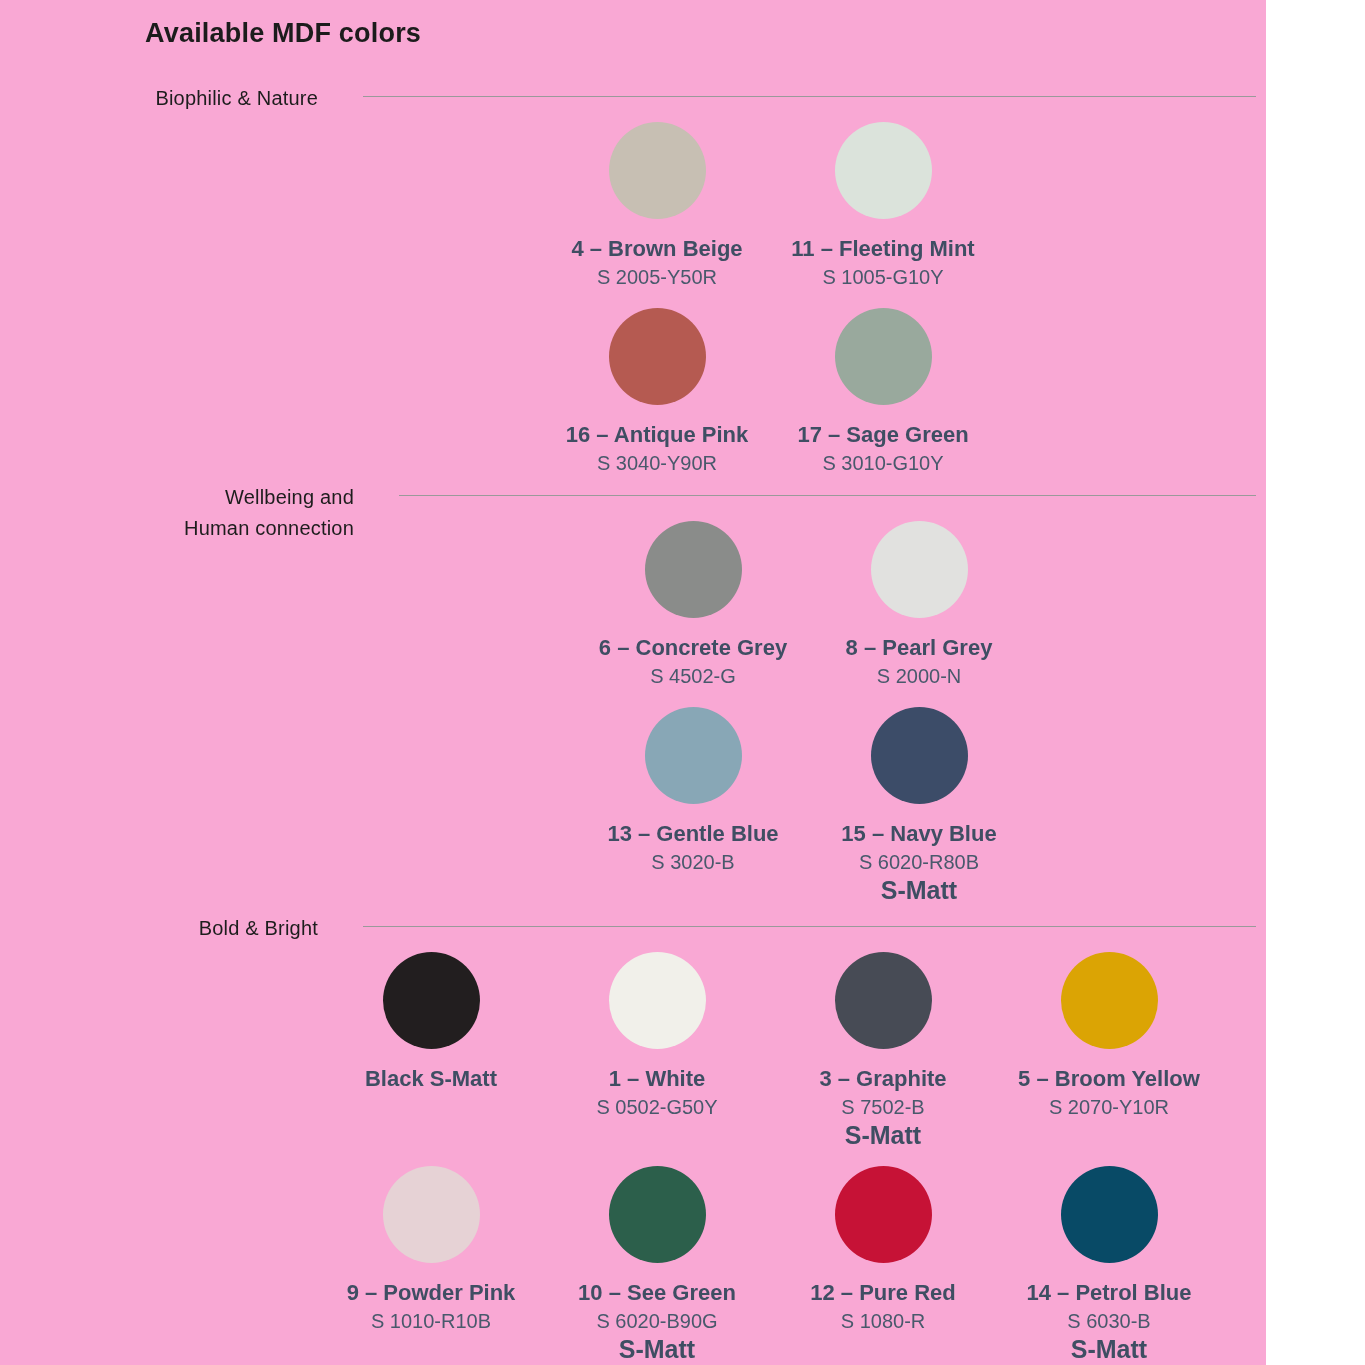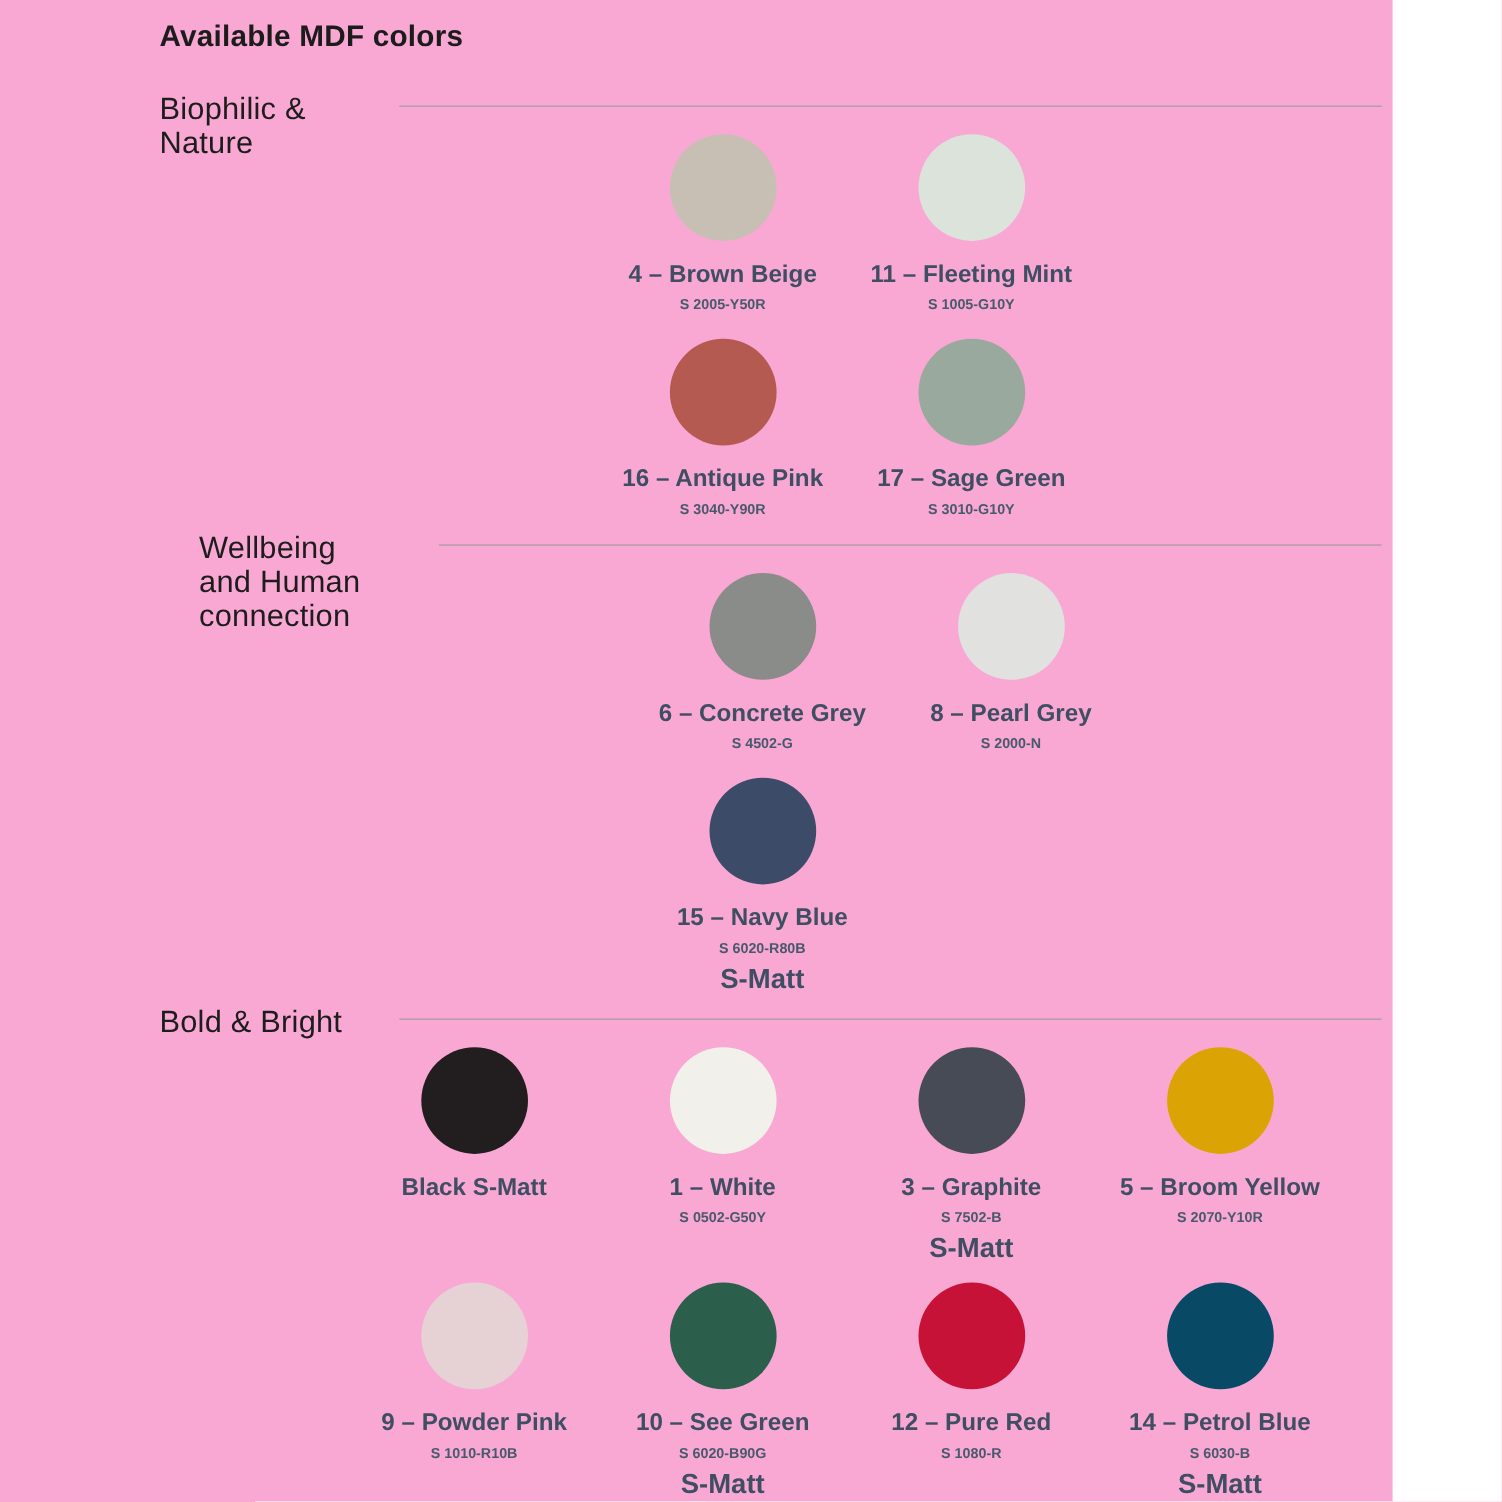--- a/index.html
+++ b/index.html
@@ -7,33 +7,33 @@
   .page{position:relative;width:1266px;height:1365px;background:#f9a8d4;overflow:hidden;}
 
   .title{margin:16px 0 0 145px;font-size:27px;line-height:34px;font-weight:700;color:#1c1c1c;letter-spacing:.2px;}
 
   .band{display:grid;grid-template-columns:318px 1fr;}
   .band-1{margin-top:35px;}
   .band-2{margin-top:-10px;padding-left:36px;}
   .band-3{margin-top:-6px;}
 
   .band-label{padding-left:145px;box-sizing:border-box;margin-top:-2px;
-              font-size:28px;line-height:31px;color:#1d1d1d;font-weight:400;letter-spacing:.2px;}
+              font-size:20px;line-height:31px;color:#1d1d1d;font-weight:400;letter-spacing:.2px;text-align:right;}
 
   .band-content{min-width:0;}
   .rule{height:1px;background:#9a9a9a;margin:11px 10px 0 45px;}
   .rows{margin-top:25px;}
 
   .row{display:grid;grid-template-columns:repeat(4,226px);margin-bottom:17px;}
   .row.offset1 > .cell:first-child{grid-column:2;}
 
   .cell{text-align:center;}
   .dot{display:block;width:97px;height:97px;border-radius:50%;margin:0 auto 10px;}
   .nm{font-size:22px;line-height:28px;font-weight:700;color:#3f4e63;margin-top:16px;}
-  .code{font-size:13px;line-height:28px;font-weight:700;color:#49596c;}
+  .code{font-size:20px;line-height:28px;font-weight:400;color:#49596c;}
   .finish{font-size:25px;line-height:28px;font-weight:700;color:#3f4e63;}
   .code:empty,.finish:empty{display:none;}
 
   .bottom-rule{height:1px;background:#a6a6a6;margin:12px 0 0 363px;width:849px;}
 </style>
 </head>
 <body>
 
 <div class="page">
 
@@ -83,20 +83,25 @@
             <div class="nm">6 – Concrete Grey</div>
             <div class="code">S 4502-G</div>
           </div>
           <div class="cell">
             <span class="dot" style="background-color: rgb(225, 225, 223);"></span>
             <div class="nm">8 – Pearl Grey</div>
             <div class="code">S 2000-N</div>
           </div>
         </div>
         <div class="row offset1">
+          <div class="cell">
+            <span class="dot" style="background-color: rgb(136, 167, 182);"></span>
+            <div class="nm">13 – Gentle Blue</div>
+            <div class="code">S 3020-B</div>
+          </div>
           <div class="cell">
             <span class="dot" style="background-color: rgb(60, 76, 104);"></span>
             <div class="nm">15 – Navy Blue</div>
             <div class="code">S 6020-R80B</div>
             <div class="finish">S-Matt</div>
           </div>
         </div>
       </div>
     </div>
   </section>

